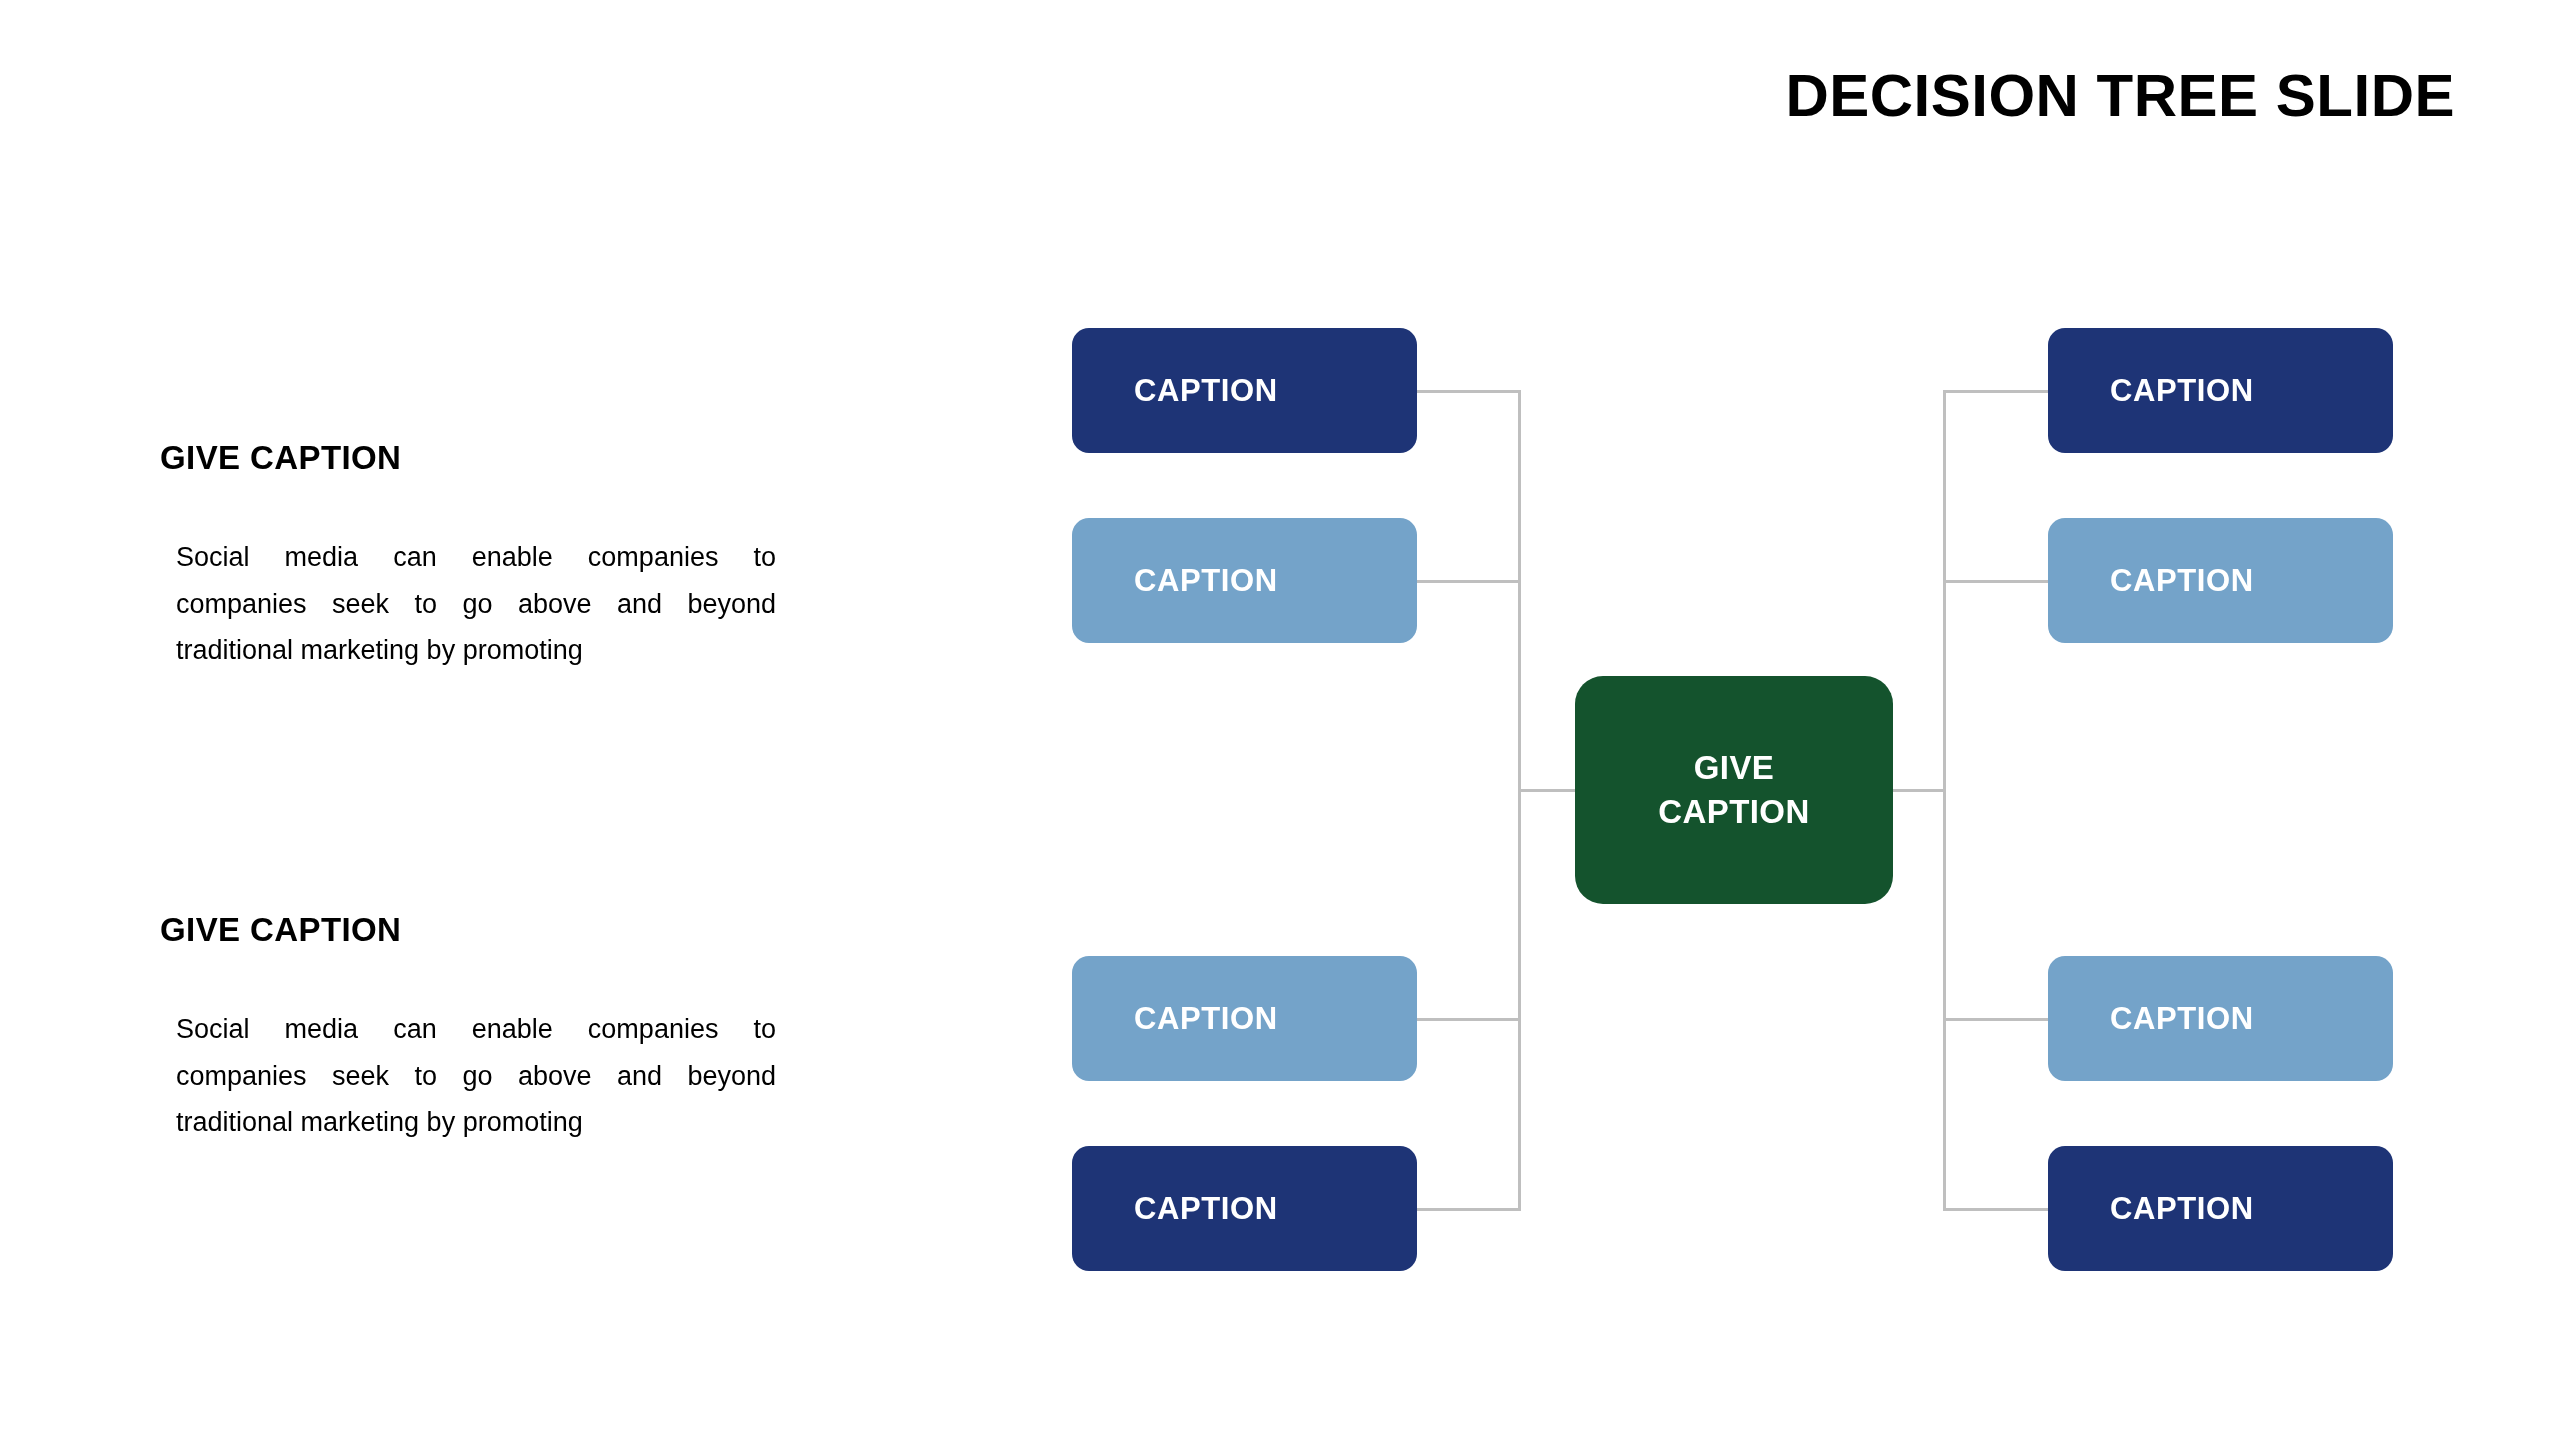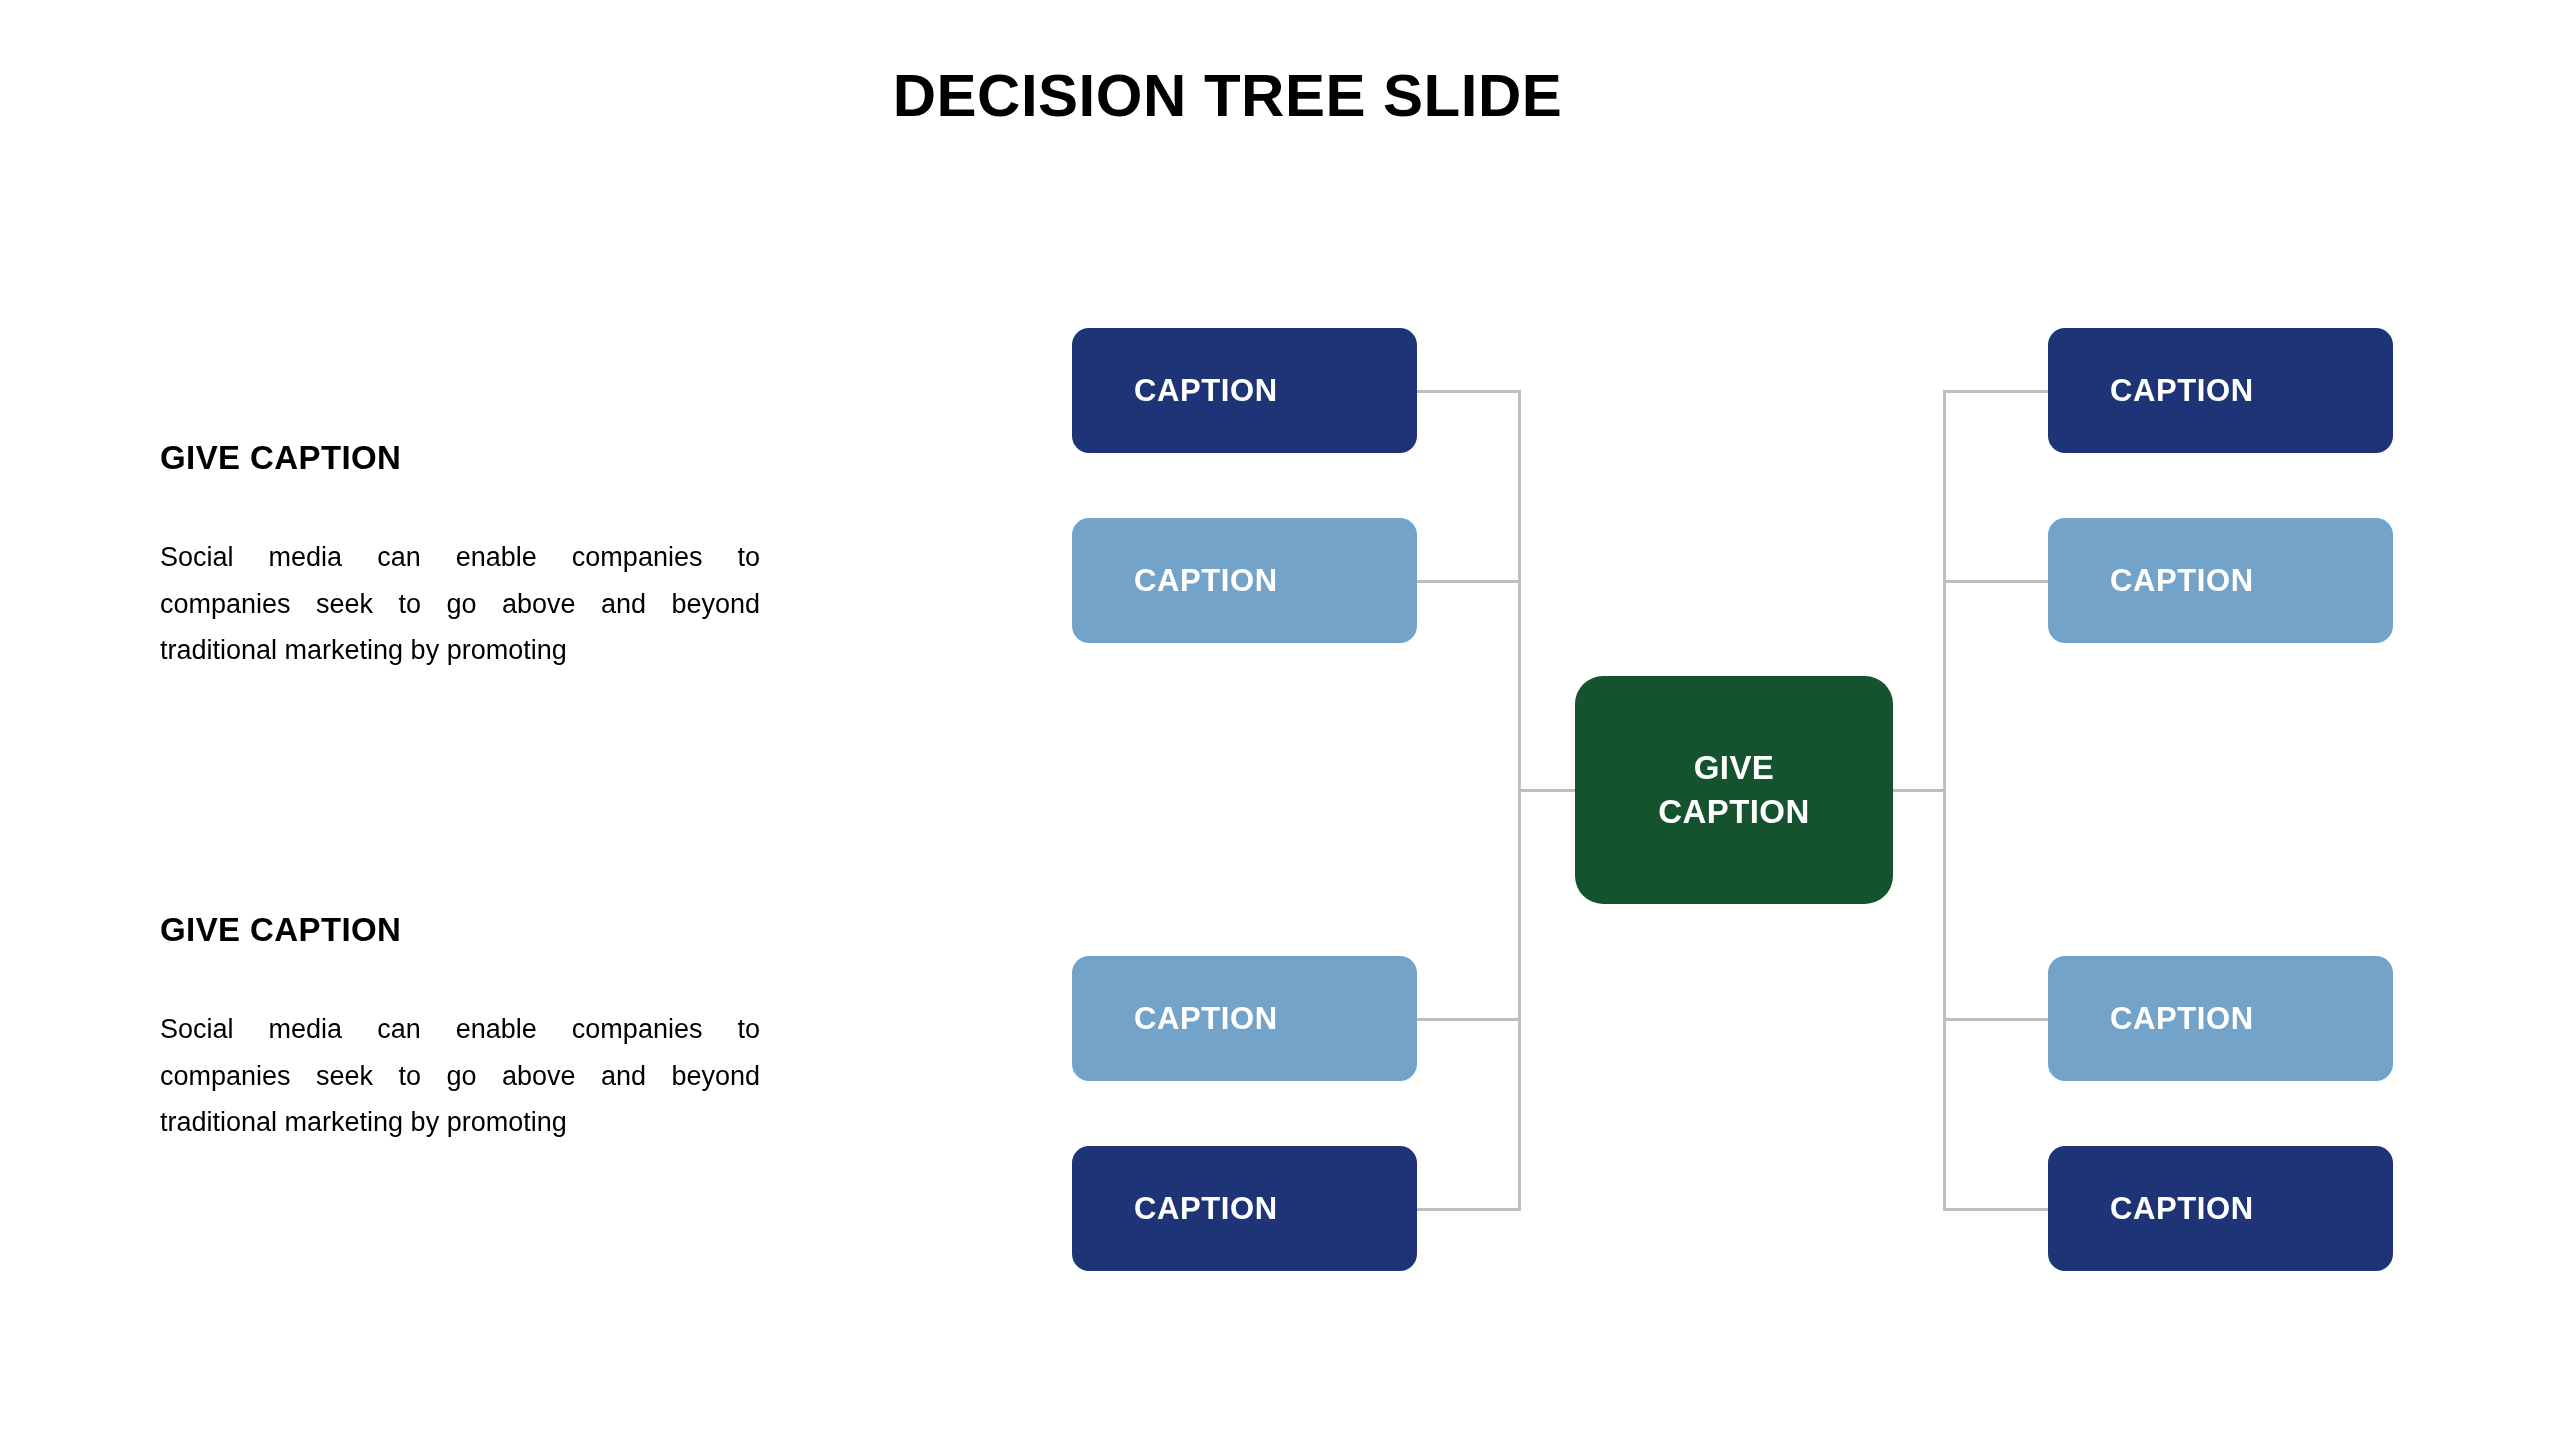--- a/index.html
+++ b/index.html
@@ -15,21 +15,21 @@
     font-family: "Liberation Sans", sans-serif;
     color: #000000;
   }
 
   
   #slide-title {
     position: absolute;
     left: 0;
     top: 66px;
     width: 2455px;
-    text-align: center;
+    text-align: right;
     font-size: 60px;
     font-weight: bold;
     letter-spacing: 0.5px;
     color: #000000;
     line-height: 1;
   }
 
   
   .text-block {
     position: absolute;
@@ -46,21 +46,21 @@
     color: #000000;
     margin: 0 0 58px 0;
     line-height: 1.1;
   }
   .block-body {
     font-size: 27px;
     font-weight: normal;
     line-height: 1.72;
     color: #000000;
     text-align: justify;
-    margin: 0;
+    margin: 16px;
     width: 600px;
   }
 
   
   #tree {
     position: absolute;
     left: 0;
     top: 0;
     width: 2559px;
     height: 1440px;

